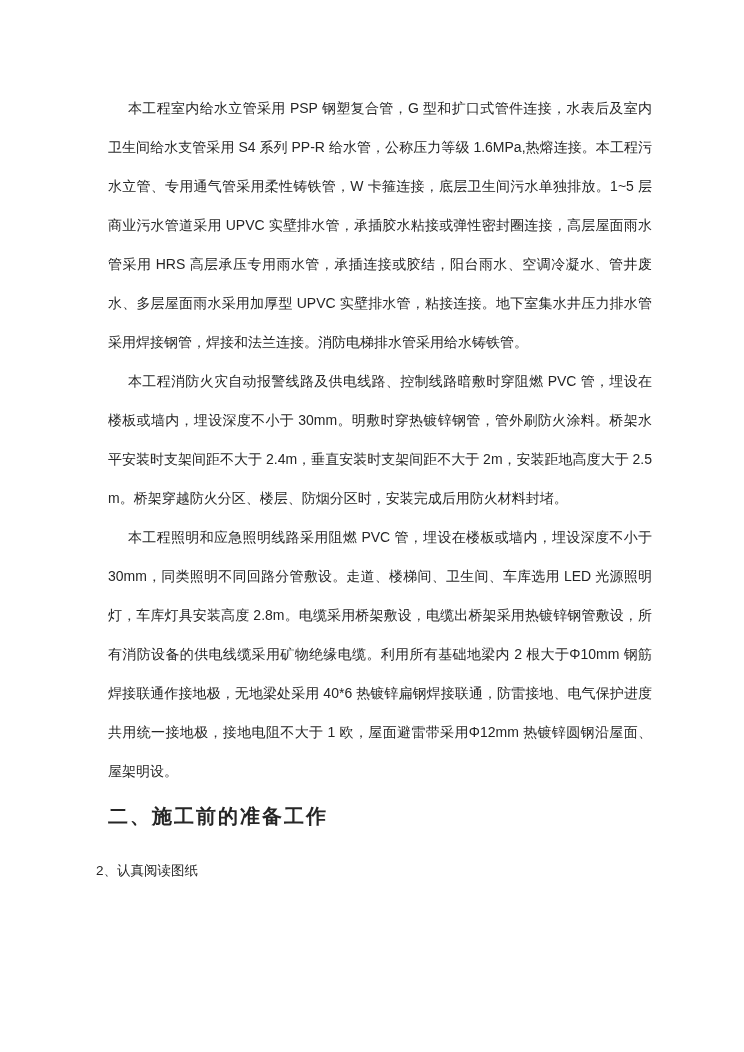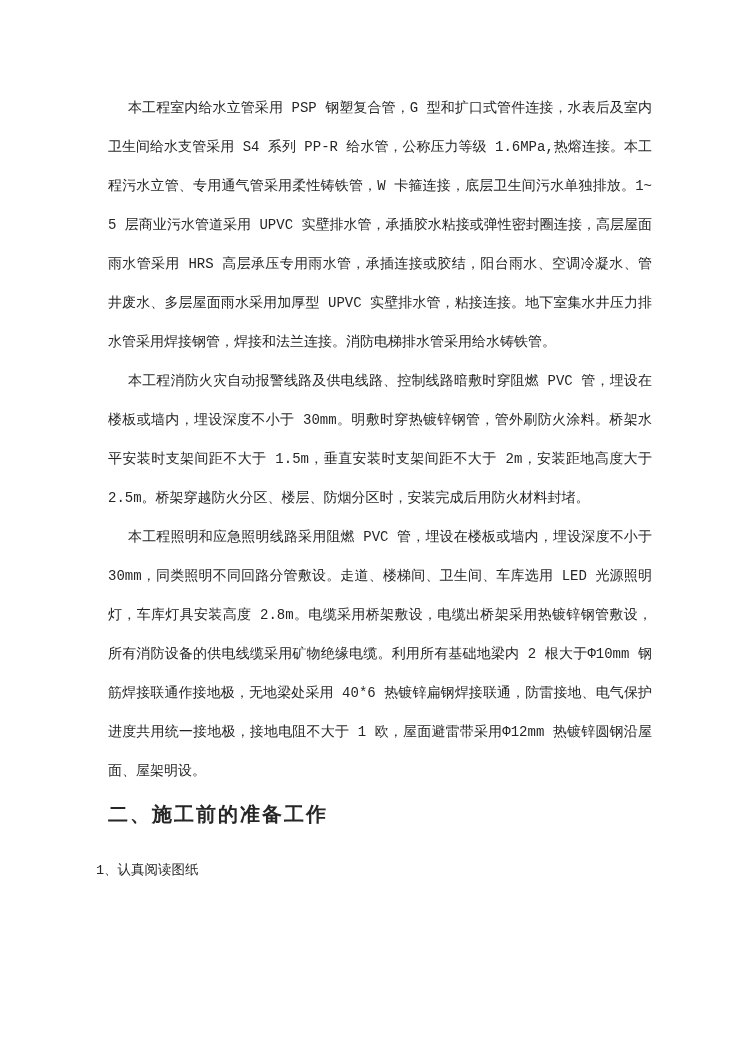--- a/index.html
+++ b/index.html
@@ -10,21 +10,21 @@
     margin: 0;
     padding: 0;
     background: #ffffff;
   }
   .page {
     position: relative;
     width: 744px;
     height: 1052px;
     background: var(--page-bg);
     overflow: hidden;
-    font-family: Liberation Mono, monospace;
+    font-family: Liberation Sans, sans-serif;
     color: var(--text-color);
   }
   .content {
     padding: 89px 92px 0 108px;
   }
   p.body-paragraph {
     margin: 0;
     font-size: 14px;
     line-height: 39px;
     text-align: justify;
@@ -43,18 +43,18 @@
     font-size: 13.5px;
     line-height: 39px;
   }
 </style>
 </head>
 <body>
 
 <div class="page">
   <div class="content">
     <p class="body-paragraph">本工程室内给水立管采用 PSP 钢塑复合管，G 型和扩口式管件连接，水表后及室内卫生间给水支管采用 S4 系列 PP-R 给水管，公称压力等级 1.6MPa,热熔连接。本工程污水立管、专用通气管采用柔性铸铁管，W 卡箍连接，底层卫生间污水单独排放。1~5 层商业污水管道采用 UPVC 实壁排水管，承插胶水粘接或弹性密封圈连接，高层屋面雨水管采用 HRS 高层承压专用雨水管，承插连接或胶结，阳台雨水、空调冷凝水、管井废水、多层屋面雨水采用加厚型 UPVC 实壁排水管，粘接连接。地下室集水井压力排水管采用焊接钢管，焊接和法兰连接。消防电梯排水管采用给水铸铁管。</p>
-    <p class="body-paragraph">本工程消防火灾自动报警线路及供电线路、控制线路暗敷时穿阻燃 PVC 管，埋设在楼板或墙内，埋设深度不小于 30mm。明敷时穿热镀锌钢管，管外刷防火涂料。桥架水平安装时支架间距不大于 1.5m，垂直安装时支架间距不大于 2m，安装距地高度大于 2.5m。桥架穿越防火分区、楼层、防烟分区时，安装完成后用防火材料封堵。</p>
+    <p class="body-paragraph">本工程消防火灾自动报警线路及供电线路、控制线路暗敷时穿阻燃 PVC 管，埋设在楼板或墙内，埋设深度不小于 30mm。明敷时穿热镀锌钢管，管外刷防火涂料。桥架水平安装时支架间距不大于 2.4m，垂直安装时支架间距不大于 2m，安装距地高度大于 2.5m。桥架穿越防火分区、楼层、防烟分区时，安装完成后用防火材料封堵。</p>
     <p class="body-paragraph">本工程照明和应急照明线路采用阻燃 PVC 管，埋设在楼板或墙内，埋设深度不小于 30mm，同类照明不同回路分管敷设。走道、楼梯间、卫生间、车库选用 LED 光源照明灯，车库灯具安装高度 2.8m。电缆采用桥架敷设，电缆出桥架采用热镀锌钢管敷设，所有消防设备的供电线缆采用矿物绝缘电缆。利用所有基础地梁内 2 根大于Φ10mm 钢筋焊接联通作接地极，无地梁处采用 40*6 热镀锌扁钢焊接联通，防雷接地、电气保护进度共用统一接地极，接地电阻不大于 1 欧，屋面避雷带采用Φ12mm 热镀锌圆钢沿屋面、屋架明设。</p>
     <h2 class="section-heading">二、施工前的准备工作</h2>
-    <p class="numbered-item">1、认真阅读图纸</p>
+    <p class="numbered-item">2、认真阅读图纸</p>
   </div>
 </div>
 
 </body></html>

